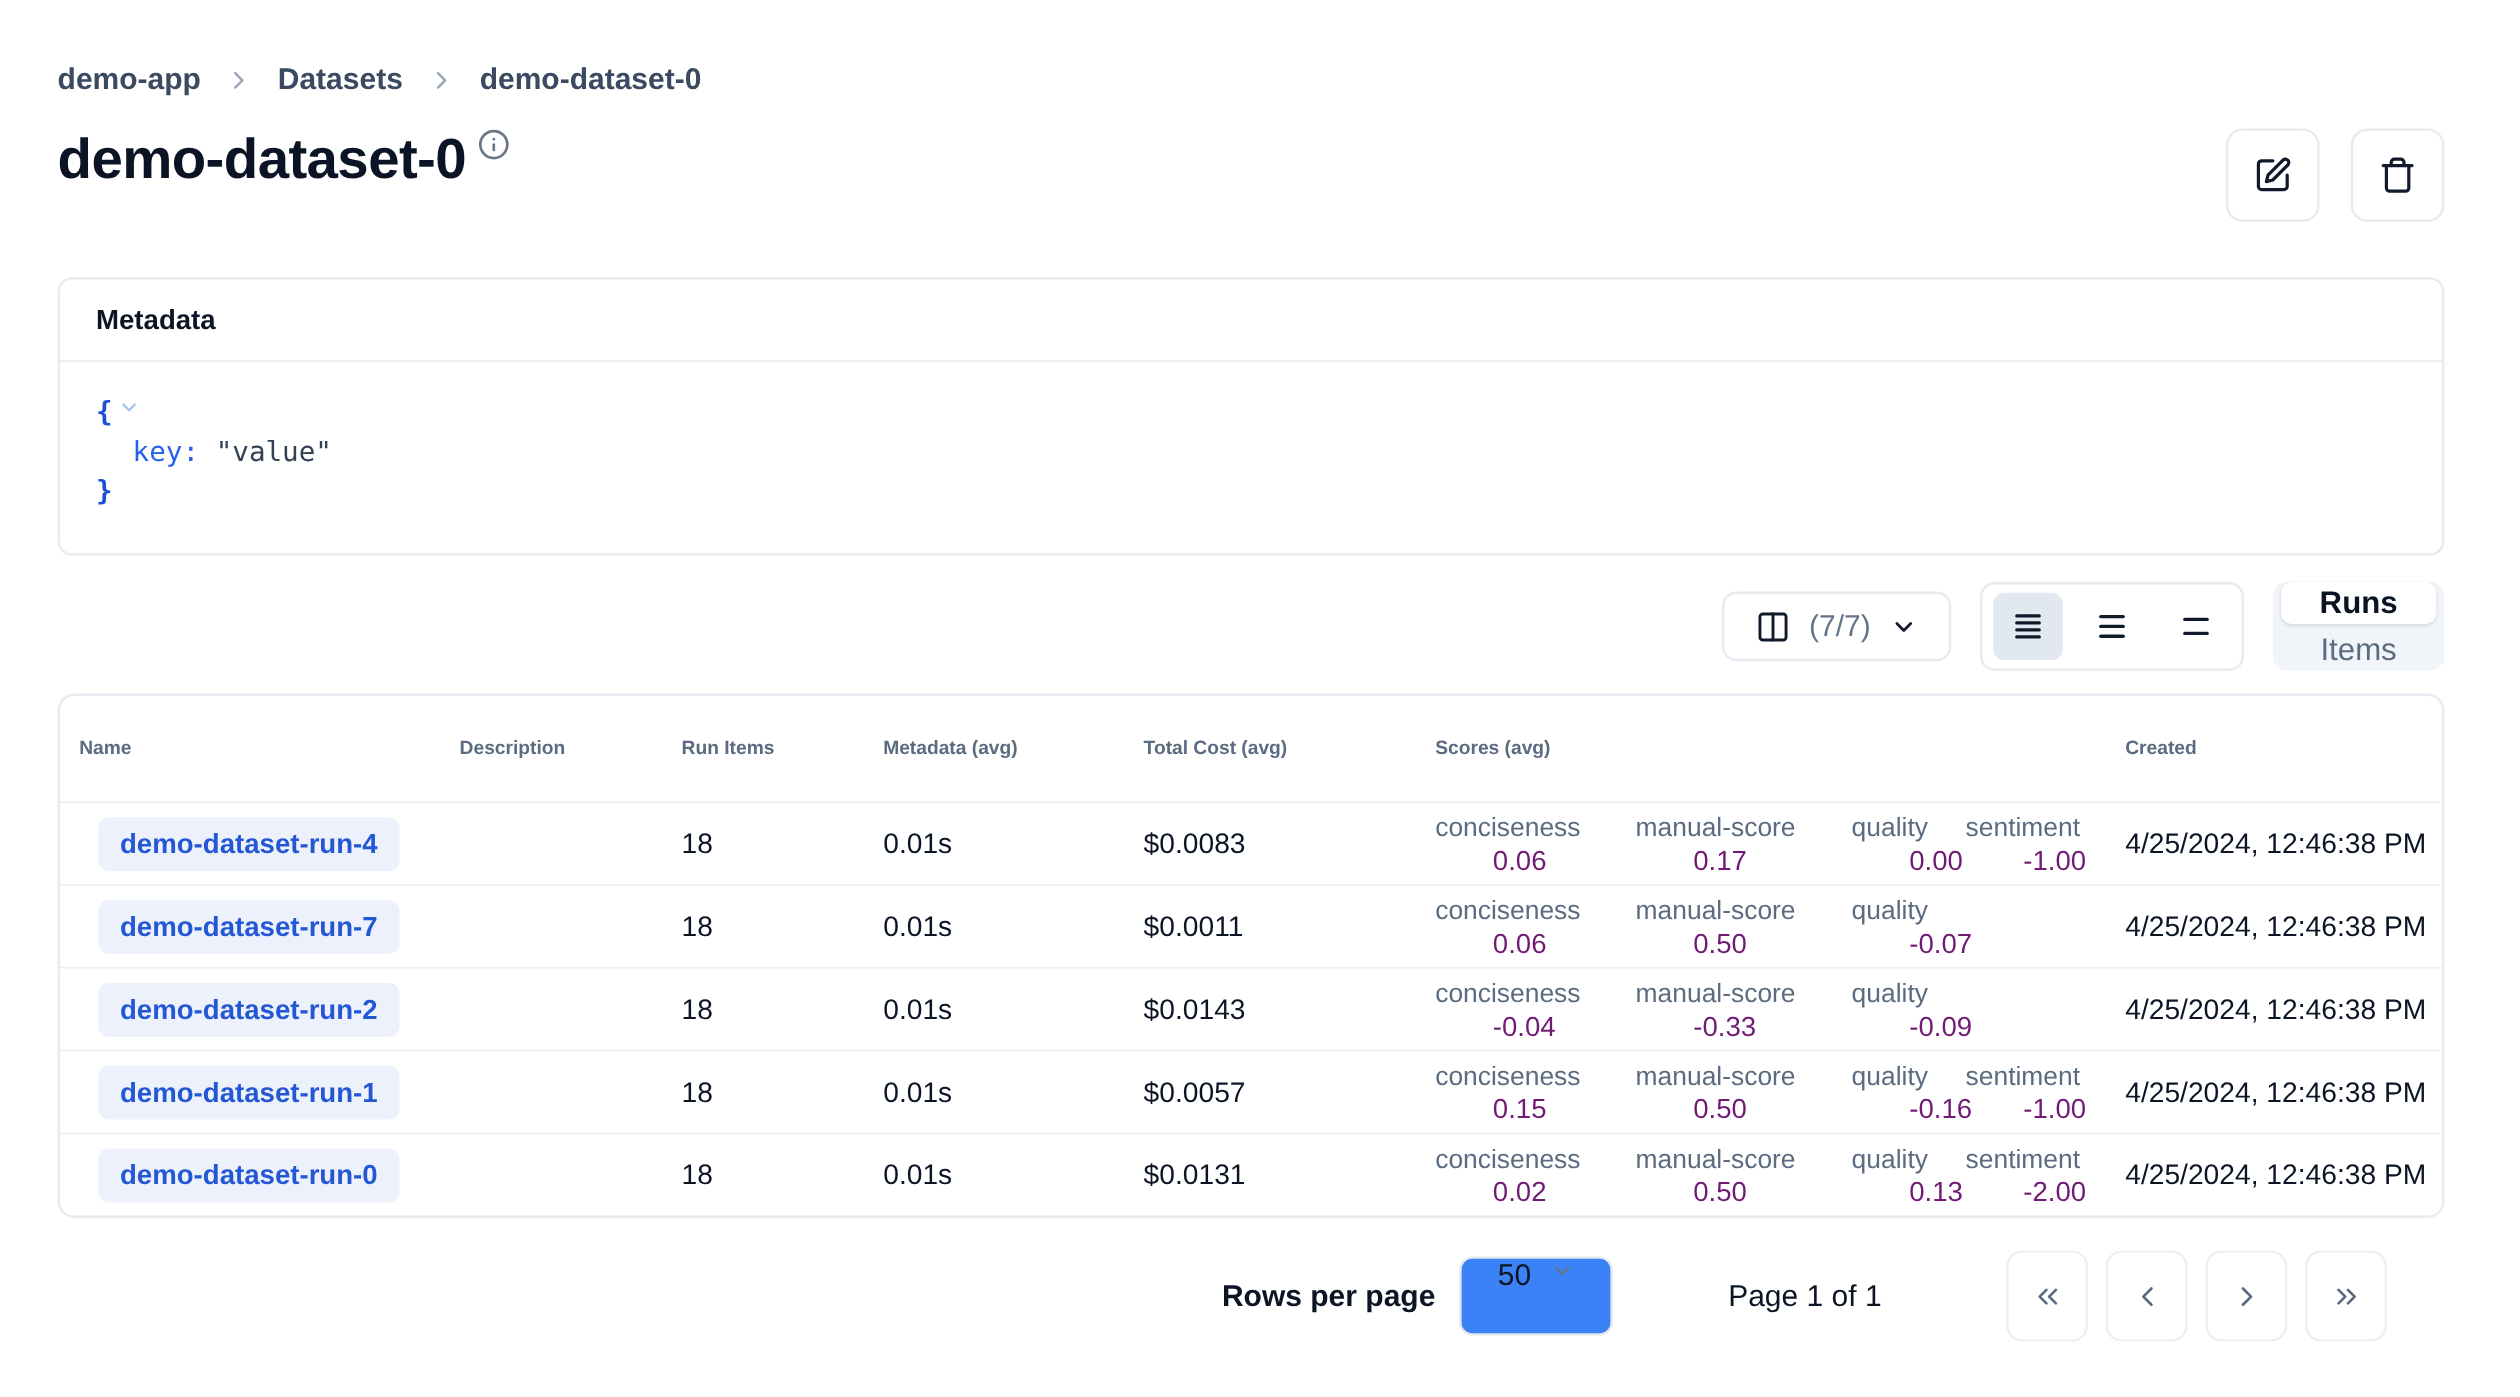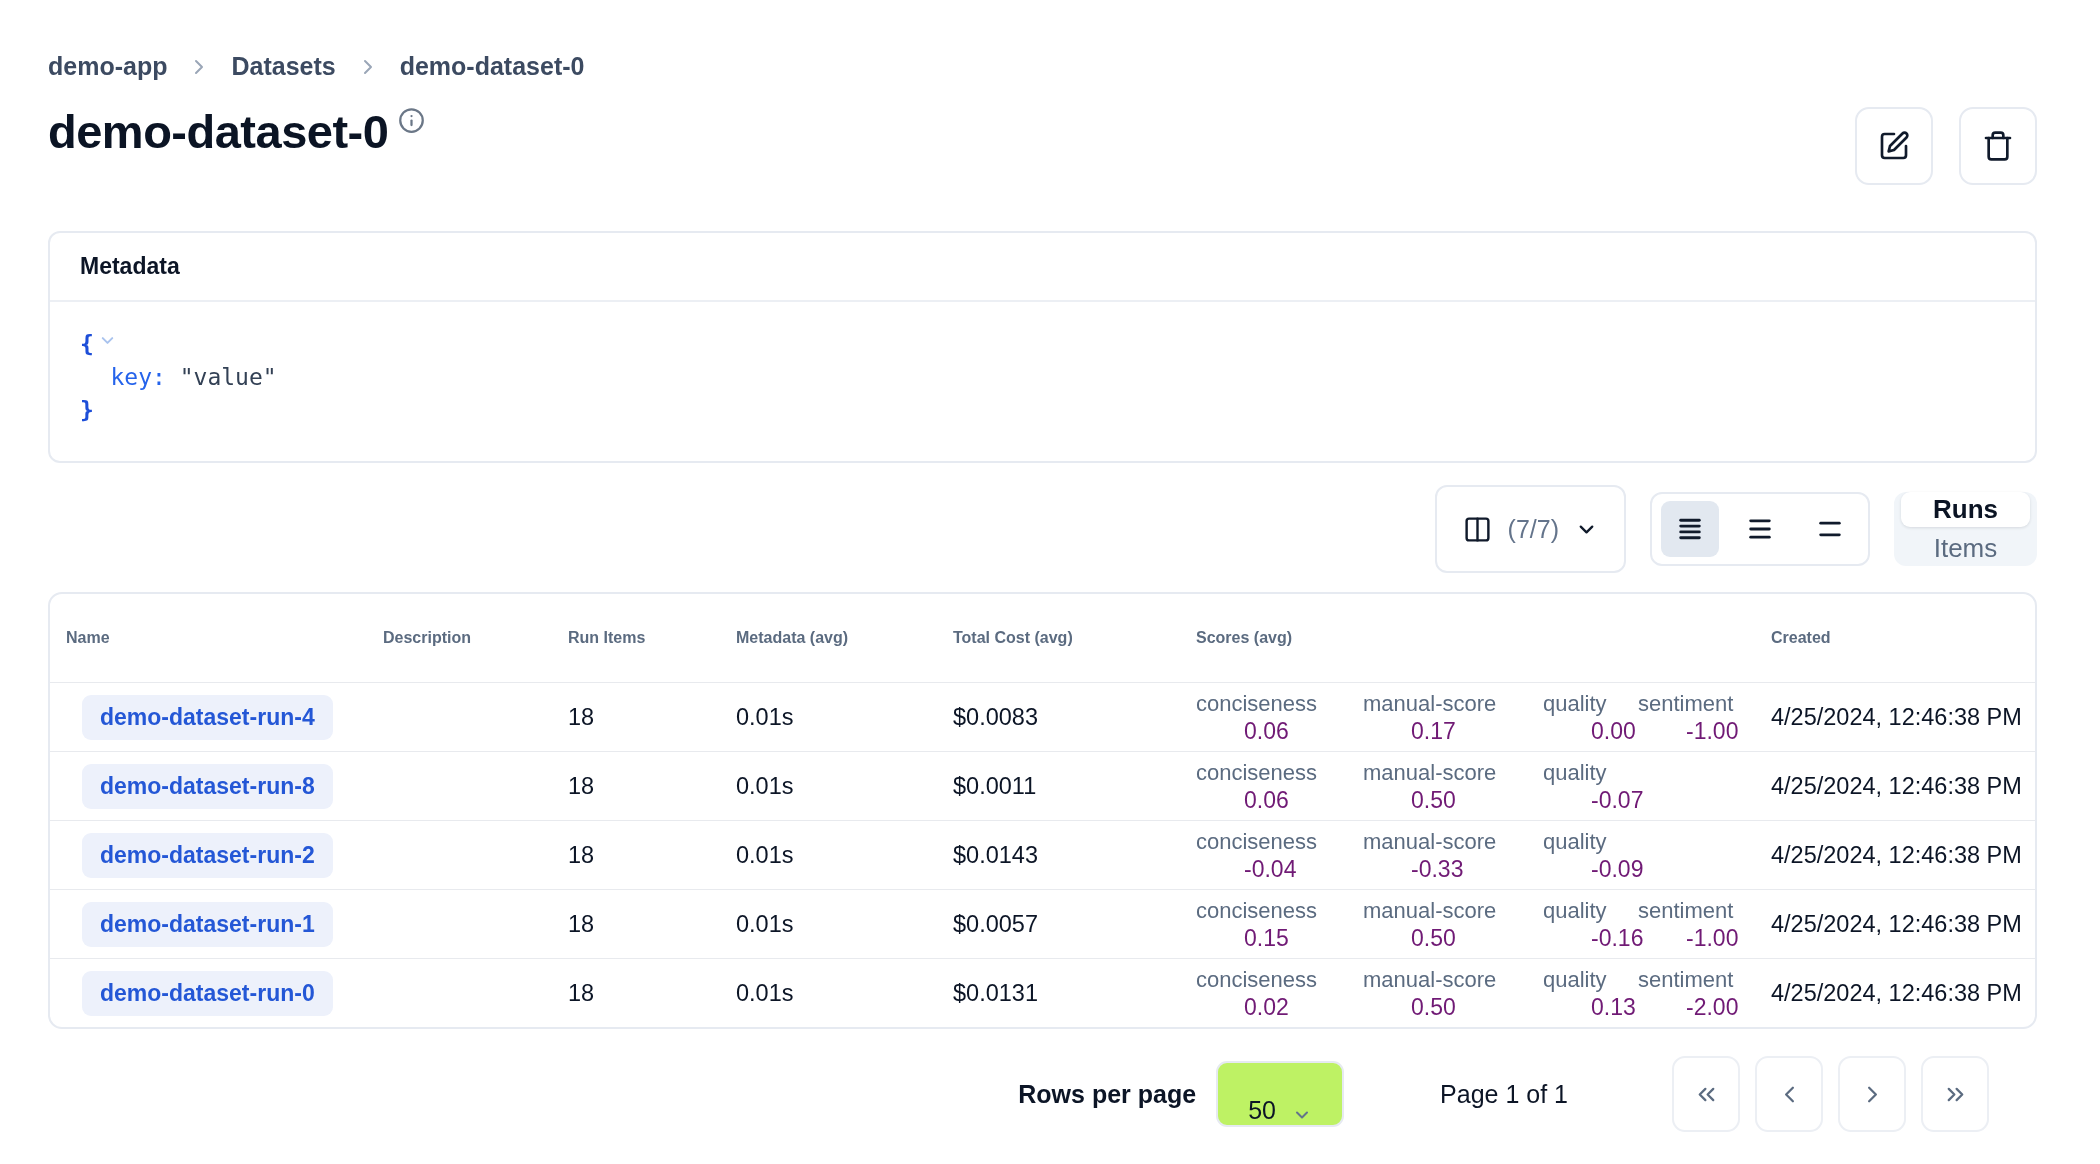--- a/index.html
+++ b/index.html
@@ -32,21 +32,21 @@
   .json-line { white-space:pre; }
   .json-brace { color:#1d4ed8; font-weight:600; }
   .json-key { color:#2563eb; }
   .json-value { color:#334155; }
   .json-caret { color:#a9c3ee; display:inline-block; vertical-align:2px; margin-left:4px; cursor:pointer; }
   .json-caret svg { width:19px; height:19px; }
   .json-indent { padding-left:2.2ch; }
 
   
   .toolbar { margin-top:22px; display:flex; justify-content:flex-end; align-items:center; gap:24px; }
-  .cols-btn { height:88px; display:flex; align-items:center; gap:16px; padding:0 26px;
+  .cols-btn { height:58px; display:flex; align-items:center; gap:16px; padding:0 26px;
     border:2px solid #e6eaf1; border-radius:12px; background:#fff; cursor:pointer; }
   .cols-btn svg.cols { width:29px; height:29px; color:#101a2b; }
   .cols-count { font-size:25px; color:#64748b; }
   .cols-btn svg.chev { width:23px; height:23px; color:#101a2b; }
   .rowheight-group { height:74px; display:flex; align-items:center; gap:12px; padding:0 9px;
     border:2px solid #e6eaf1; border-radius:12px; background:#fff; }
   .rh-btn { width:58px; height:56px; border-radius:9px; display:flex; align-items:center; justify-content:center;
     color:#101a2b; cursor:pointer; background:transparent; border:none; }
   .rh-btn.active { background:#e2e8f0; }
   .rh-btn svg { width:28px; height:28px; }
@@ -70,21 +70,21 @@
   .score-item:nth-child(1){ width:167px; } .score-item:nth-child(2){ width:180px; }
   .score-item:nth-child(3){ width:95px; }  .score-item:nth-child(4){ width:auto; }
   .score-label { font-size:22px; color:#5b6b80; line-height:27px; }
   .score-value { font-size:23px; color:#701a75; line-height:28px;margin-left:48px; }
   .cell-created { white-space:nowrap; }
 
   
   .pagination { margin-top:27px; display:flex; align-items:center; justify-content:flex-end; padding-right:48px; }
   .rpp-label { font-size:25px; font-weight:700; }
   .rpp-select { margin-left:20px; width:128px; height:66px; border:2px solid #e6eaf1; border-radius:11px;
-    display:flex; align-items:flex-end; justify-content:center; gap:16px; font-size:25px; cursor:pointer; background:#bef264; }
+    display:flex; align-items:flex-start; justify-content:center; gap:16px; font-size:25px; cursor:pointer; background:#3b82f6; }
   .rpp-select svg { width:20px; height:20px; color:#64748b; }
   .page-info { margin-left:96px; font-size:25px; font-weight:400; }
   .pager { margin-left:104px; display:flex; gap:15px; }
   .pg-btn { width:68px; height:76px; border:2px solid #eceff4; border-radius:13px; background:#fff;
     display:flex; align-items:center; justify-content:center; color:#5b6b80; cursor:pointer; }
   .pg-btn svg { width:27px; height:27px; }
 </style>
 </head>
 <body>
 
@@ -223,21 +223,21 @@
             </div>
             <div class="score-item">
               <div class="score-label">sentiment</div>
               <div class="score-value">-1.00</div>
             </div>
           </div>
       <div class="cell cell-created">4/25/2024, 12:46:38 PM</div>
     </div>
 
     <div class="trow">
-      <div class="cell"><span class="name-pill">demo-dataset-run-8</span></div>
+      <div class="cell"><span class="name-pill">demo-dataset-run-7</span></div>
       <div class="cell"></div>
       <div class="cell">18</div>
       <div class="cell">0.01s</div>
       <div class="cell">$0.0011</div>
       <div class="cell cell-scores">
             <div class="score-item">
               <div class="score-label">conciseness</div>
               <div class="score-value">0.06</div>
             </div>
             <div class="score-item">

